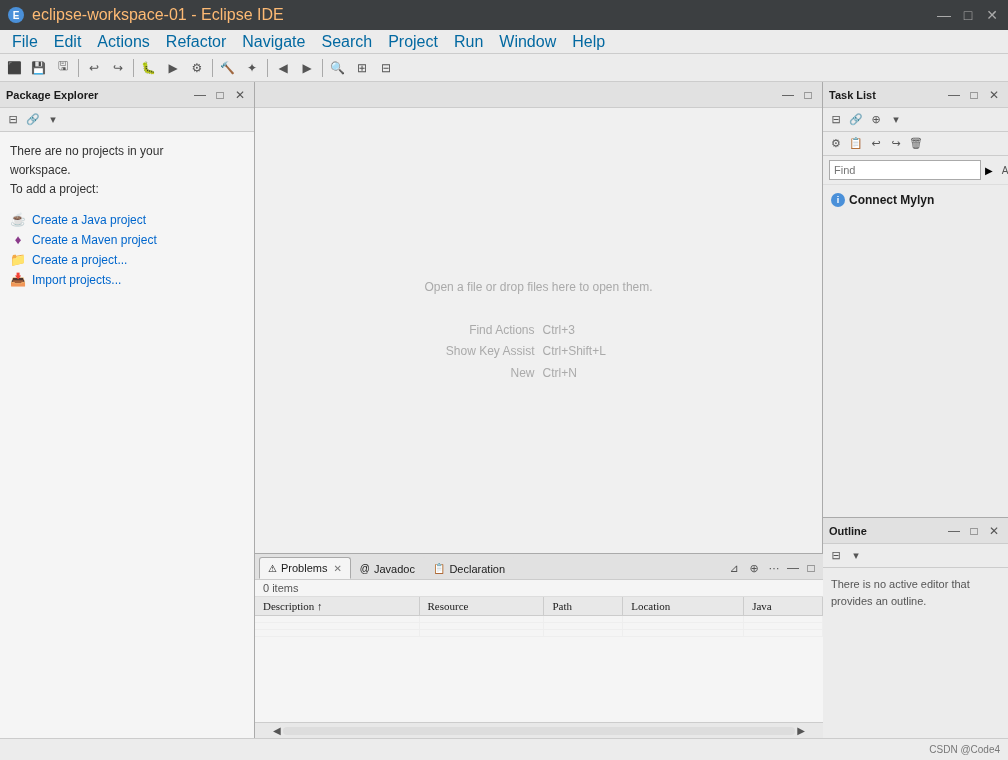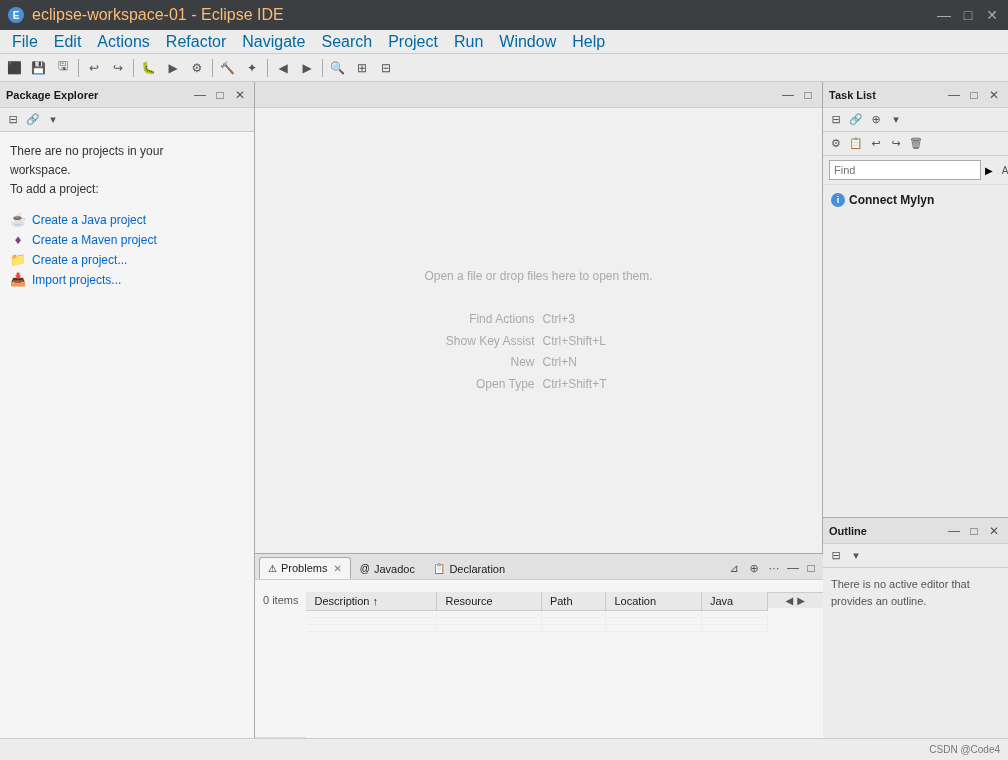--- a/index.html
+++ b/index.html
@@ -248,33 +248,33 @@
     .tab-bar-actions {
       margin-left: auto;
       display: flex;
       align-items: center;
       gap: 2px;
       padding-bottom: 2px;
     }
     .bottom-content {
       flex: 1;
       display: flex;
-      flex-direction: row;
+      flex-direction: column;
       overflow: hidden;
-      margin-top: 12px;
     }
     .status-row {
       padding: 2px 8px;
       font-size: 11px;
       color: #555;
       border-bottom: 1px solid #DDDDDD;
     }
     .problems-table {
       flex: 1;
       overflow: auto;
+      font-family: Liberation Serif, serif;
     }
     .problems-table table {
       width: 100%;
       border-collapse: collapse;
       font-size: 11px;
     }
     .problems-table th {
       background: #E8E8E8;
       border-bottom: 1px solid #CCCCCC;
       border-right: 1px solid #CCCCCC;
@@ -523,24 +523,20 @@
             <span class="hint-key">Ctrl+3</span>
           </div>
           <div class="editor-hint-row">
             <span class="hint-label">Show Key Assist</span>
             <span class="hint-key">Ctrl+Shift+L</span>
           </div>
           <div class="editor-hint-row">
             <span class="hint-label">New</span>
             <span class="hint-key">Ctrl+N</span>
           </div>
-          <div class="editor-hint-row">
-            <span class="hint-label">Open Type</span>
-            <span class="hint-key">Ctrl+Shift+T</span>
-          </div>
         </div>
       </div>
     </div>
 
     <div class="panel-bottom">
       <div class="tab-bar">
         <div class="tab active">
           <span class="tab-icon">⚠</span>
           <span>Problems</span>
           <span class="tab-close">✕</span>

